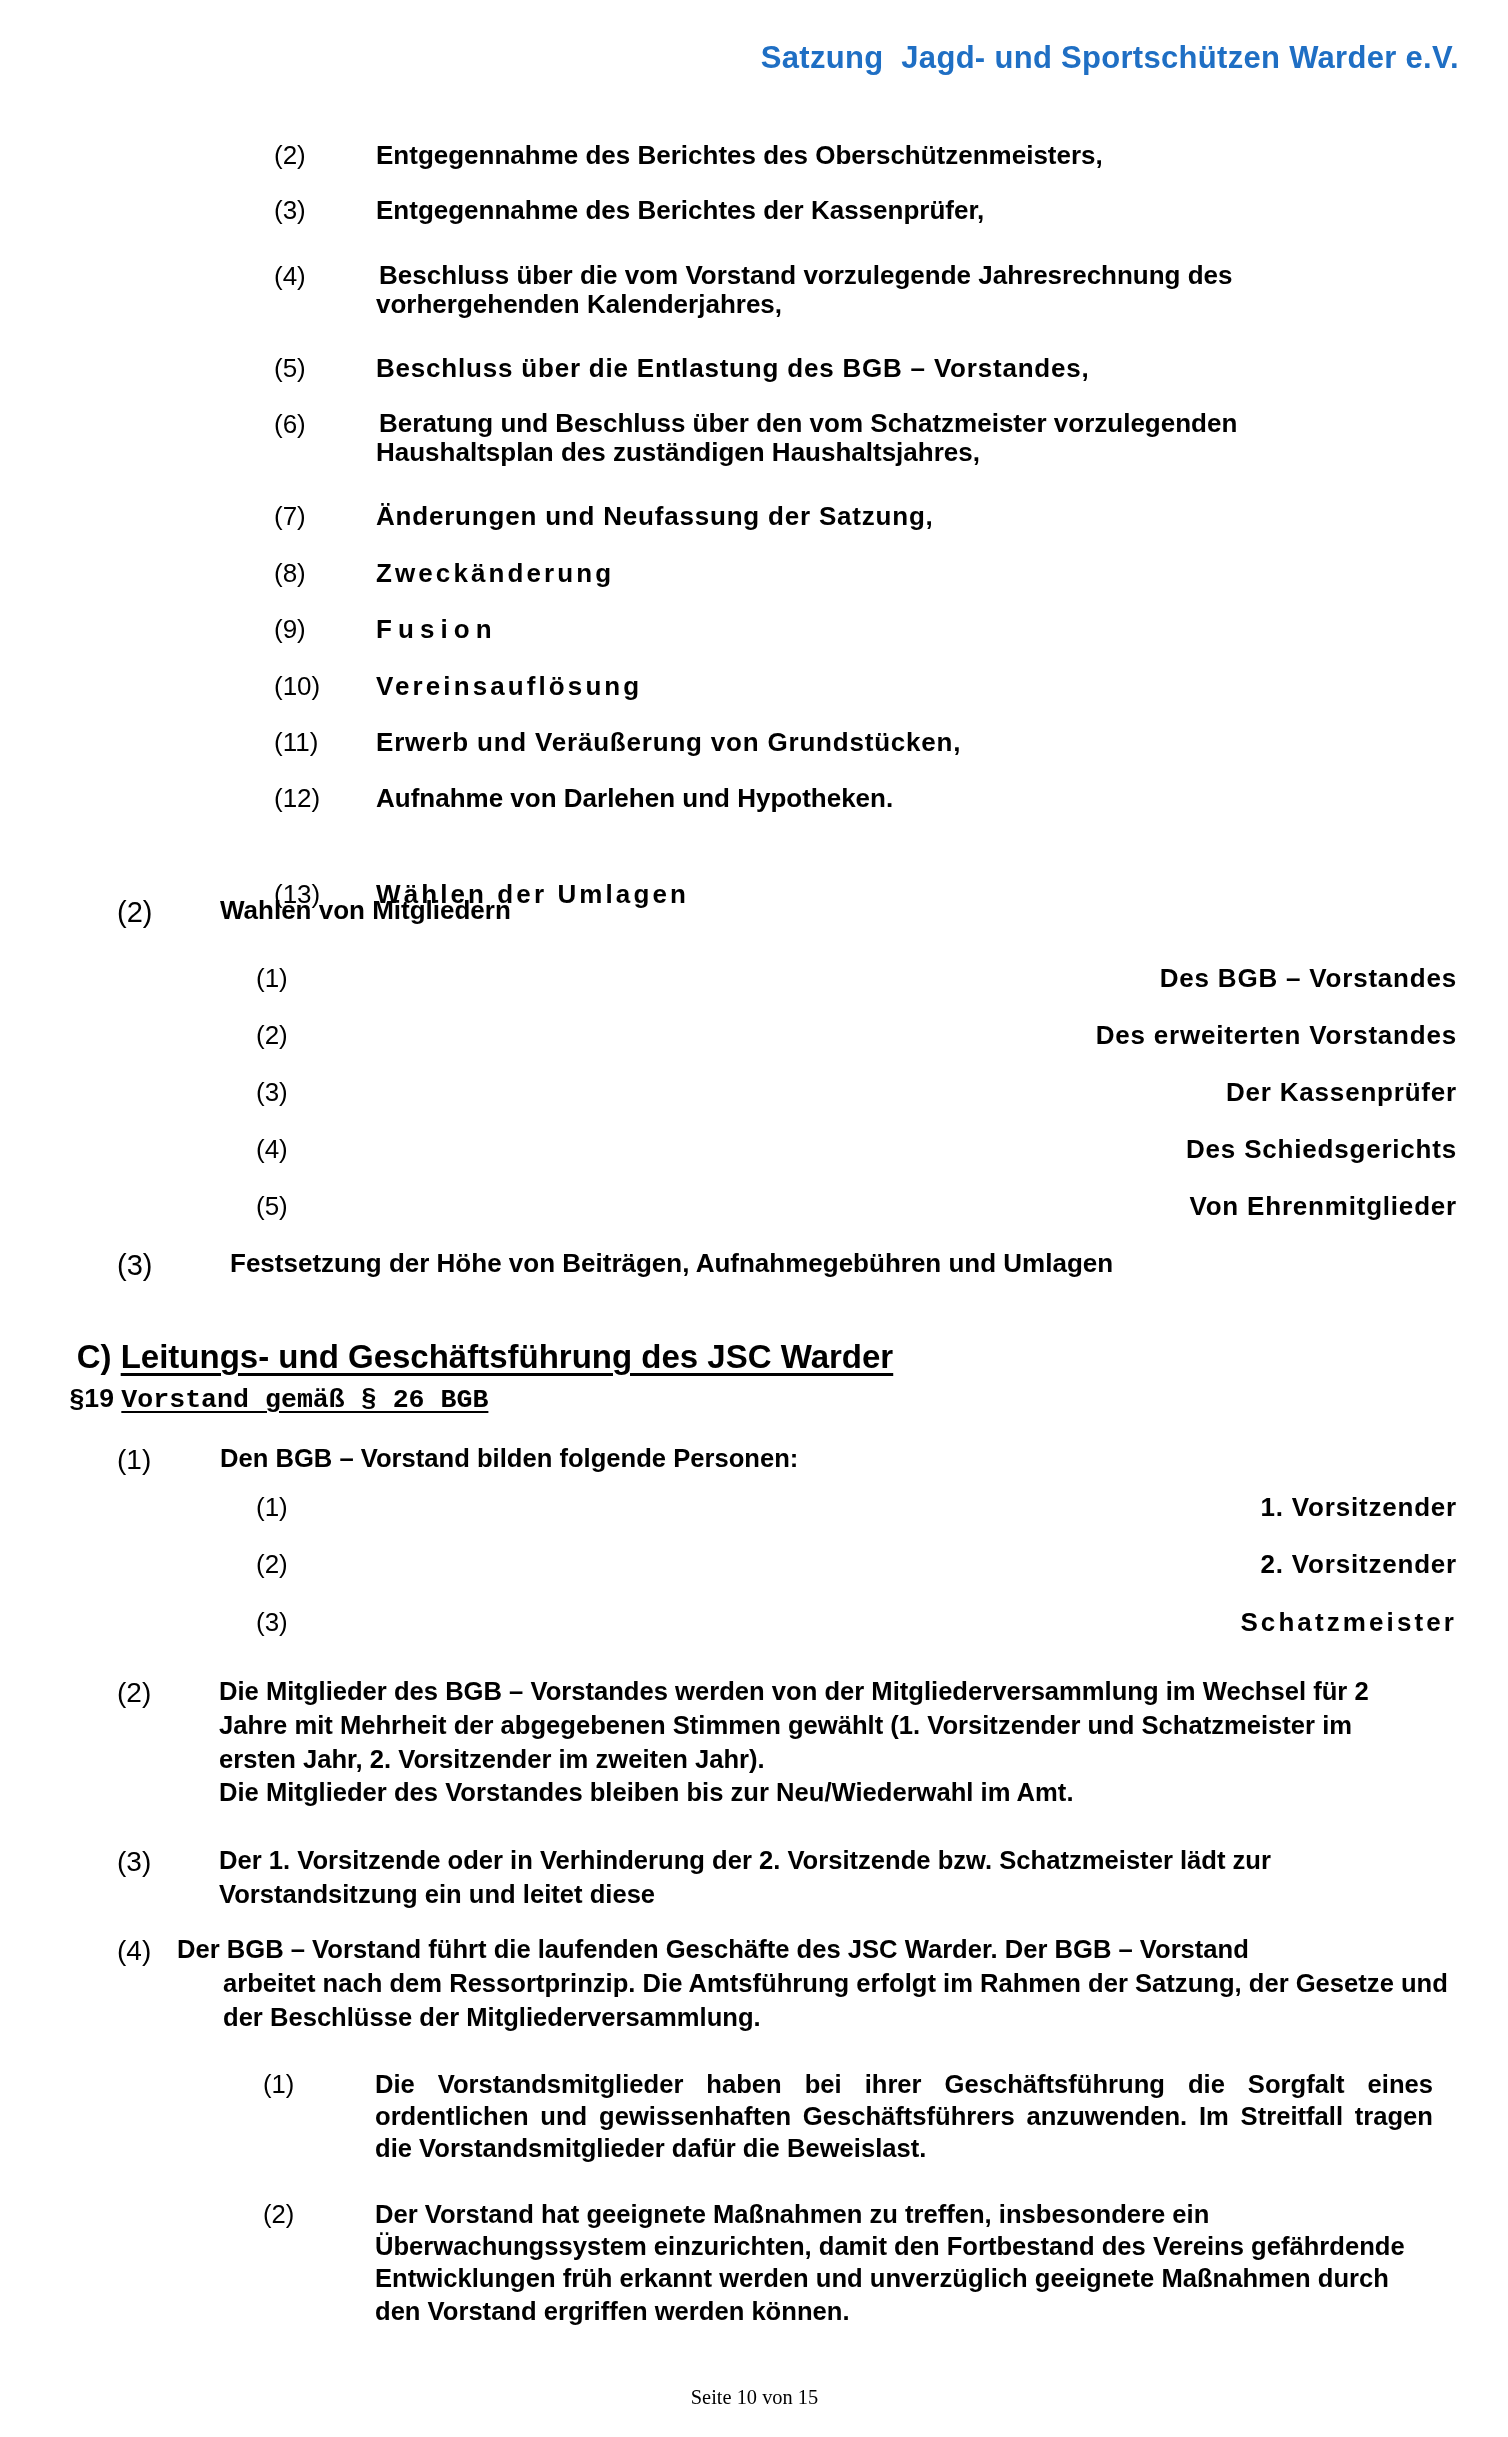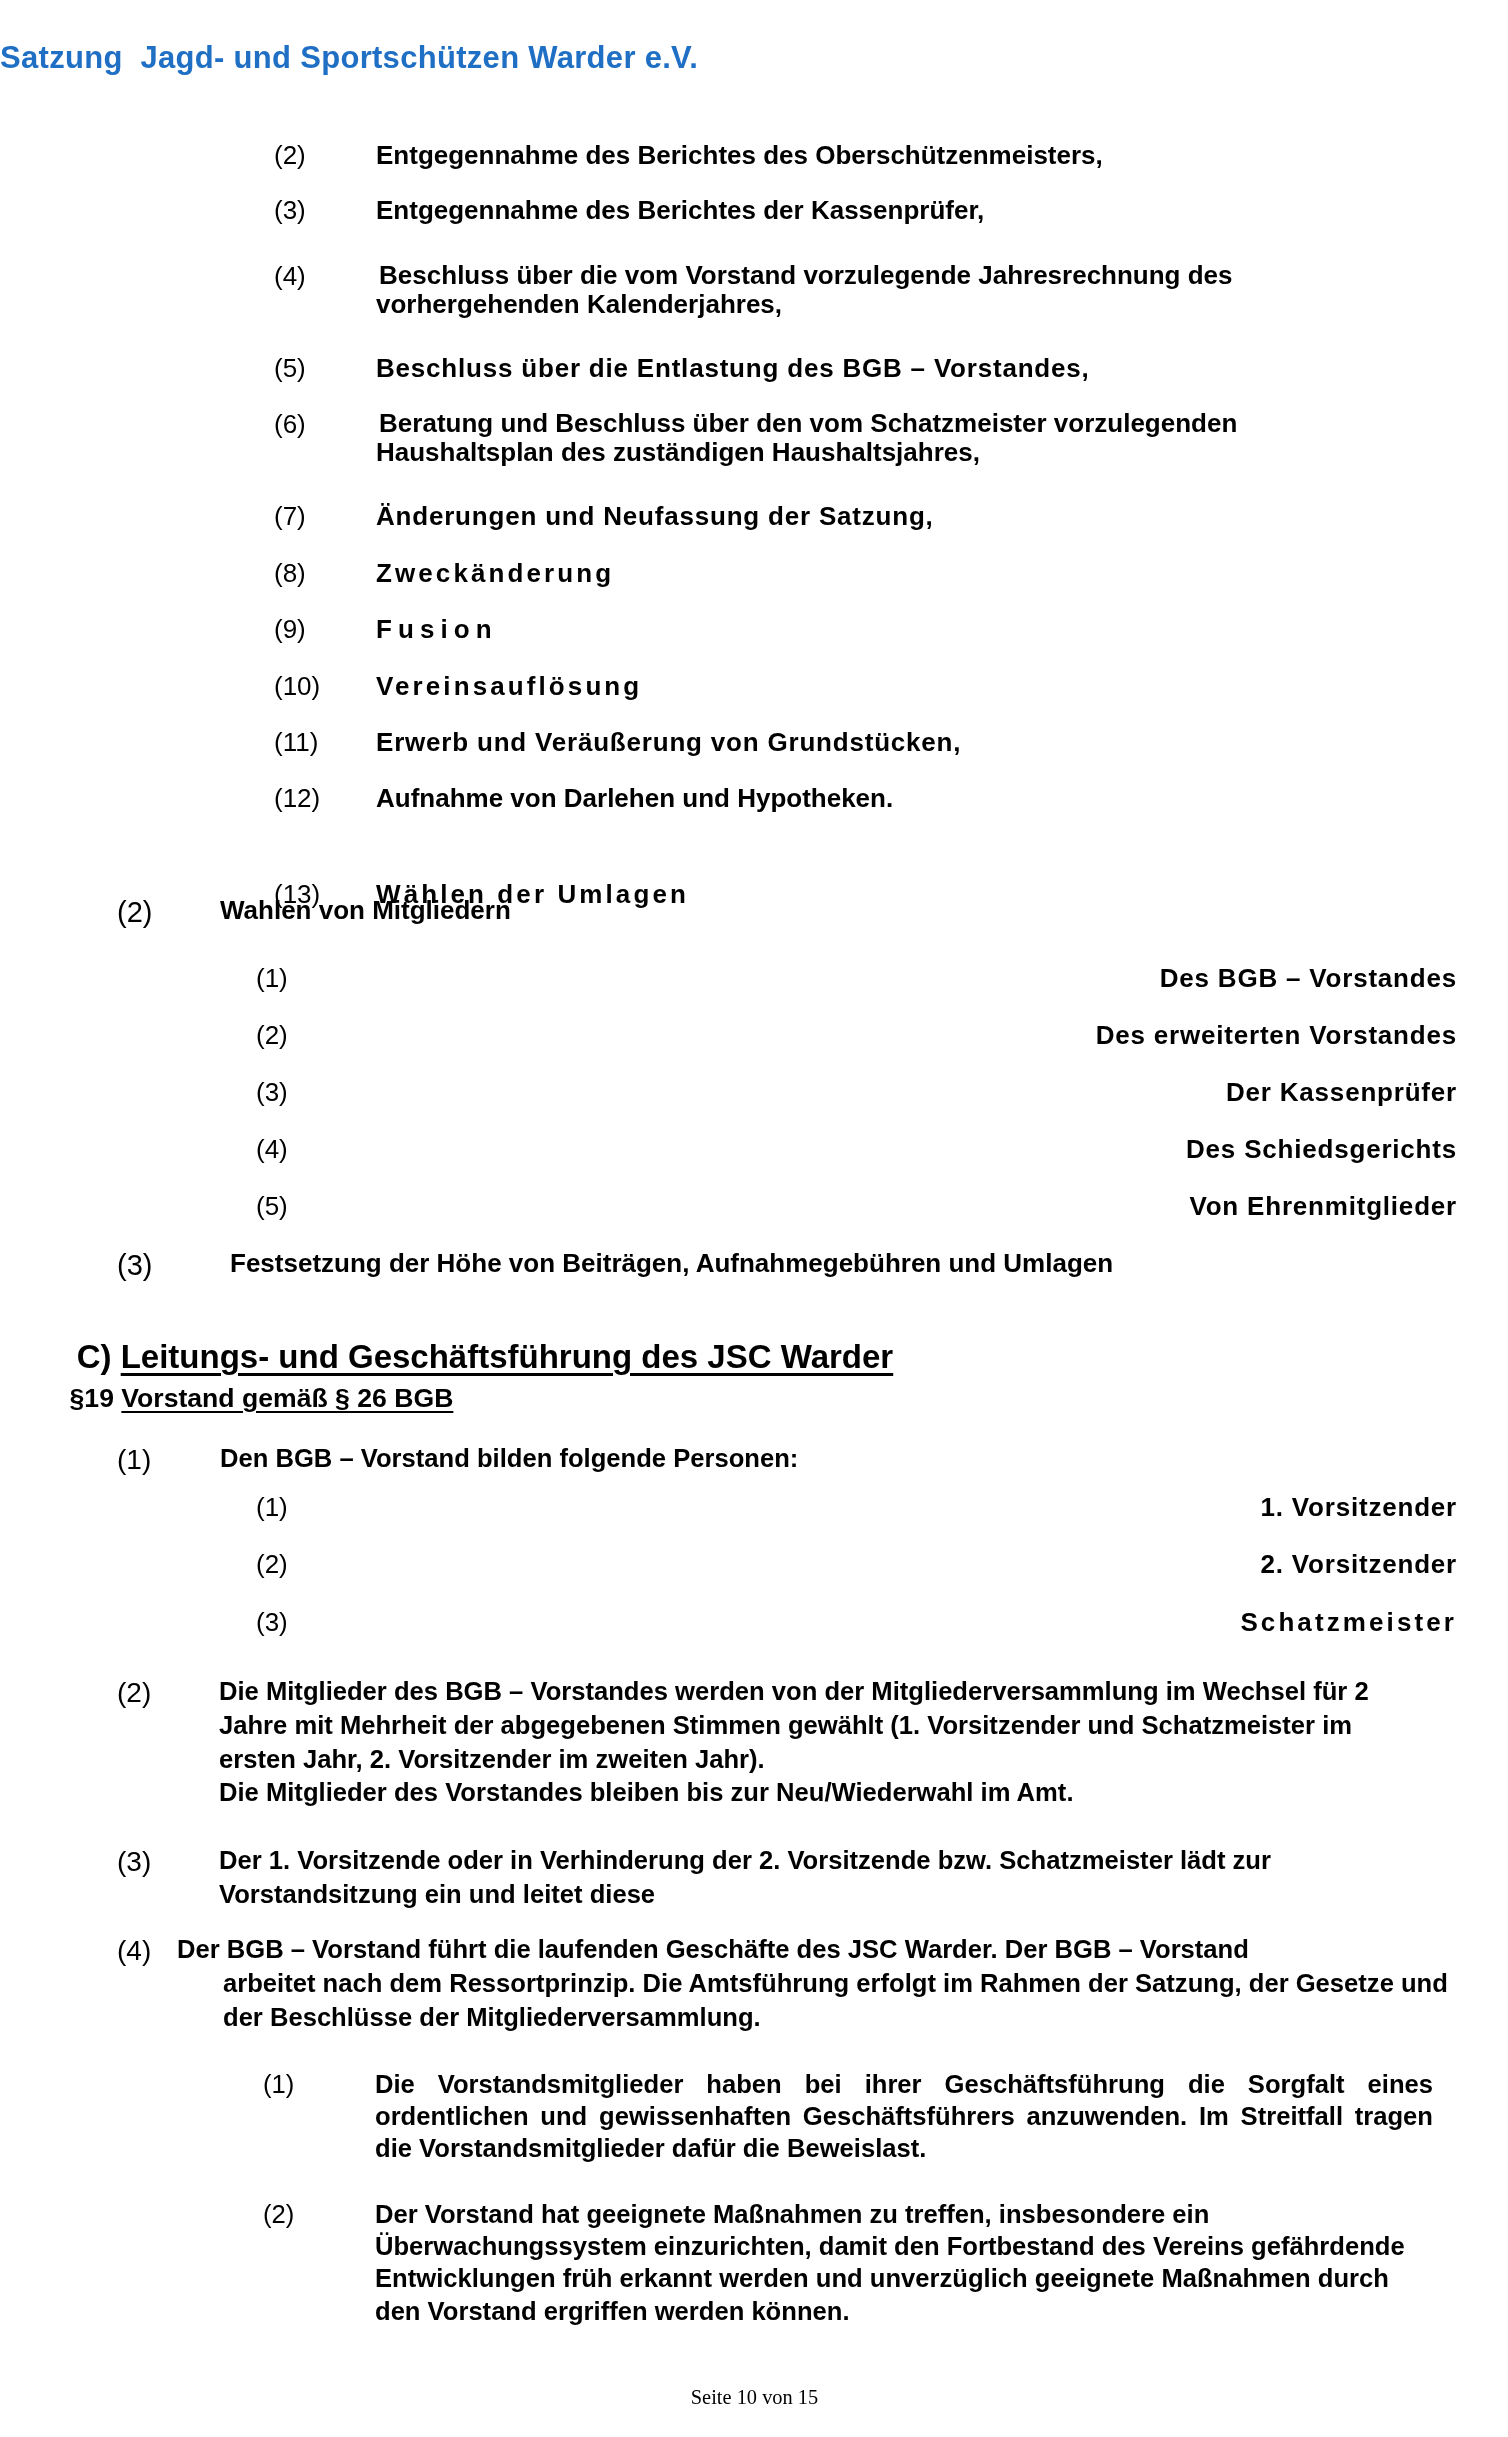--- a/index.html
+++ b/index.html
@@ -21,21 +21,21 @@
     inset: 0;
     background: #ffffff;
   }
 
   
   .doc-header {
     position: absolute;
     top: 40px;
     left: 0;
     width: 1459px;
-    text-align: left;
+    text-align: right;
     font-size: 31px;
     font-weight: bold;
     color: #1f6fc4;
     letter-spacing: 0.3px;
     white-space: pre;
   }
 
   
   .row {
     position: absolute;
@@ -95,21 +95,21 @@
   .heading-c .u { text-decoration: underline; text-underline-offset: 4.6px; text-decoration-thickness: 2.6px; }
 
   .heading-s {
     position: absolute;
     left: 40px;
     top: 1352px;
     font-size: 26.6px;
     font-weight: bold;
     white-space: pre;
   }
-  .heading-s .u { text-decoration: underline; text-underline-offset: 4.1px; text-decoration-thickness: 2px; }
+  .heading-s .u { text-decoration: underline; text-underline-offset: 4.1px; text-decoration-thickness: 2px; font-family: Liberation Mono, monospace; }
 
   
   .footer {
     position: absolute;
     left: 0;
     top: 2386px;
     width: 1509px;
     text-align: center;
     font-family: "Liberation Serif", serif;
     font-size: 20.4px;

